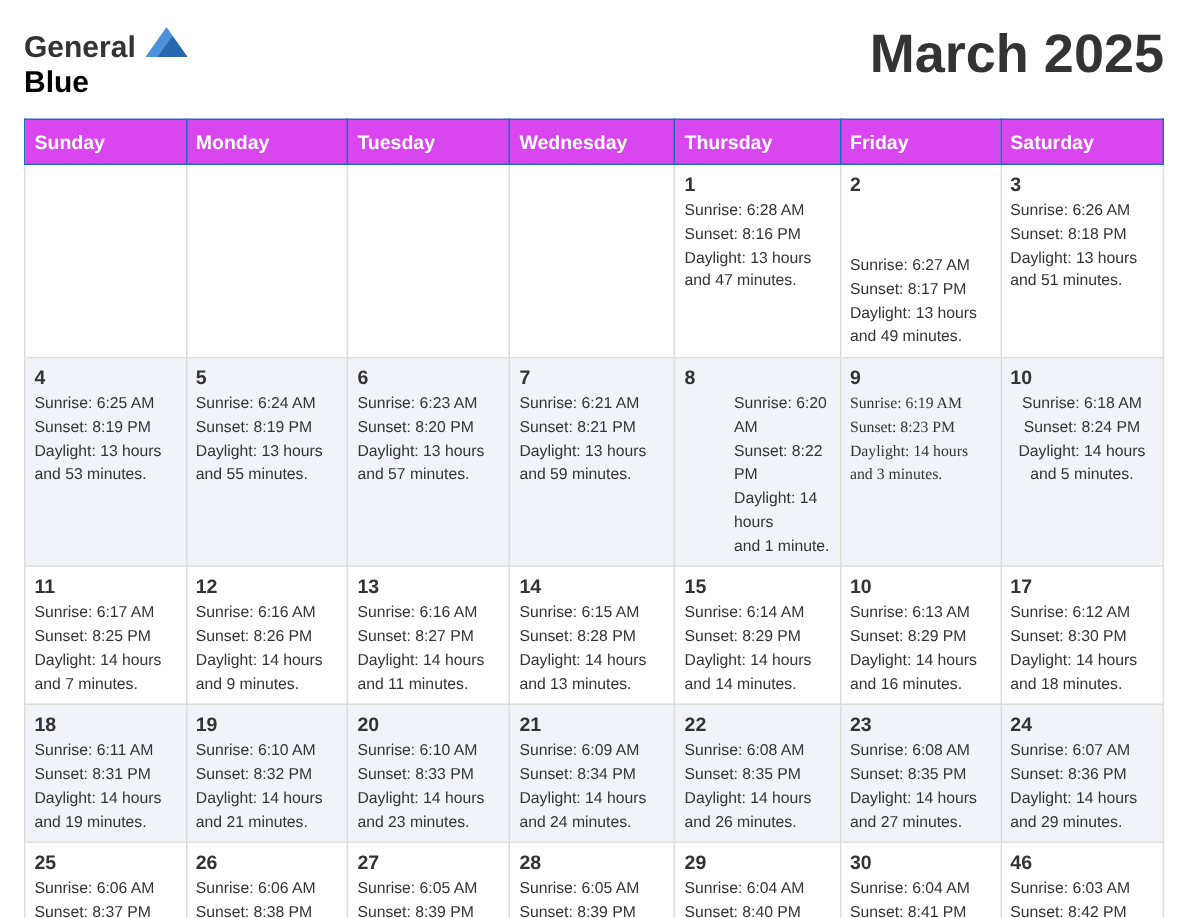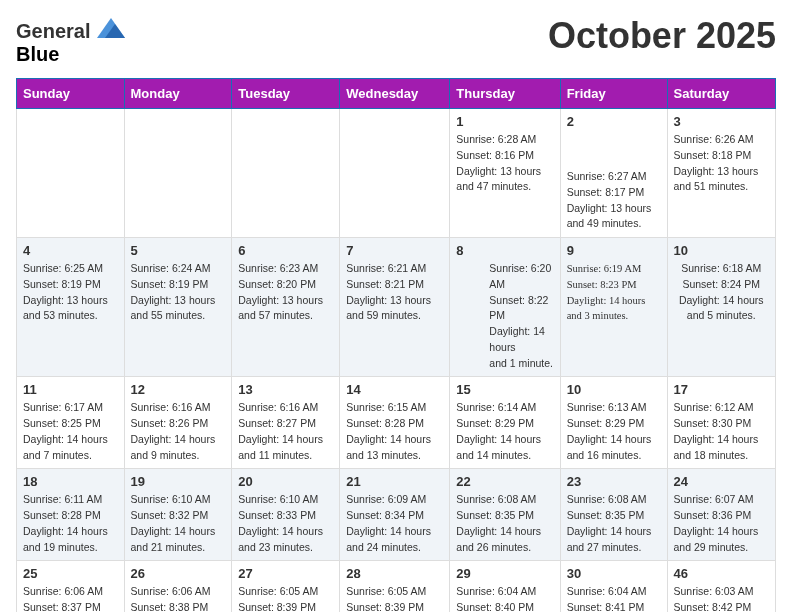--- a/index.html
+++ b/index.html
@@ -48,21 +48,21 @@
     .location {
       font-size: 15px;
       color: #333;
     }
     .calendar-table {
       width: 100%;
       border-collapse: collapse;
       border: 1px solid #ccc;
     }
     .calendar-table th {
-      background-color: #a21caf;
+      background-color: #d946ef;
       color: #fff;
       font-size: 13px;
       font-weight: bold;
       padding: 7px 6px;
       text-align: left;
       border: 1px solid #1a6eb5;
     }
     .calendar-table td {
       width: 113px;
       vertical-align: top;
@@ -100,21 +100,21 @@
       <span class="logo-text-general">General</span>
       <svg class="logo-icon" viewBox="0 0 28 22" xmlns="http://www.w3.org/2000/svg">
         <polygon points="0,22 14,2 28,22" fill="#2b7fd4" opacity="0.85"></polygon>
         <polygon points="8,22 18,8 28,22" fill="#1a56a0" opacity="0.7"></polygon>
       </svg>
       <br>
       <span class="logo-text-blue">Blue</span>
     </span>
   </div>
   <div class="title-area">
-    <div class="month-title">October 2025</div>
+    <div class="month-title">March 2025</div>
   </div>
 </div>
 
 <table class="calendar-table">
   <thead>
     <tr>
     <th>Sunday</th>
         <th>Monday</th>
         <th>Tuesday</th>
         <th>Wednesday</th>
@@ -250,21 +250,21 @@
           <div class="day-info" style="white-space: pre-line;">Sunrise: 6:12 AM
 Sunset: 8:30 PM
 Daylight: 14 hours
 and 18 minutes.</div>
         </td>
       </tr>
       <tr>
         <td>
           <span class="day-num">18</span>
           <div class="day-info" style="white-space: pre-line;">Sunrise: 6:11 AM
-Sunset: 8:28 PM
+Sunset: 8:31 PM
 Daylight: 14 hours
 and 19 minutes.</div>
         </td>
         <td>
           <span class="day-num">19</span>
           <div class="day-info" style="white-space: pre-line;">Sunrise: 6:10 AM
 Sunset: 8:32 PM
 Daylight: 14 hours
 and 21 minutes.</div>
         </td>

